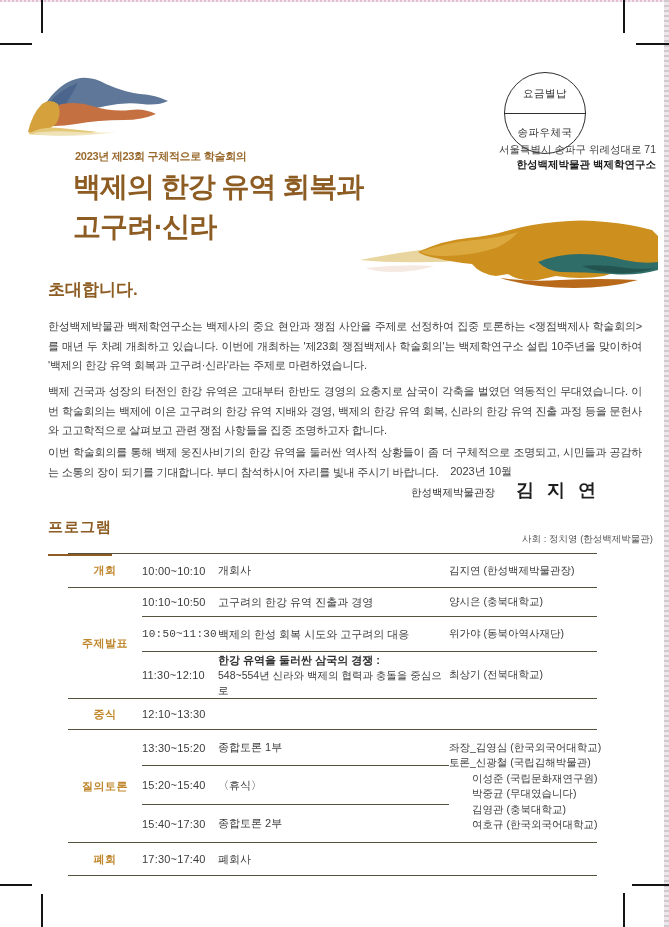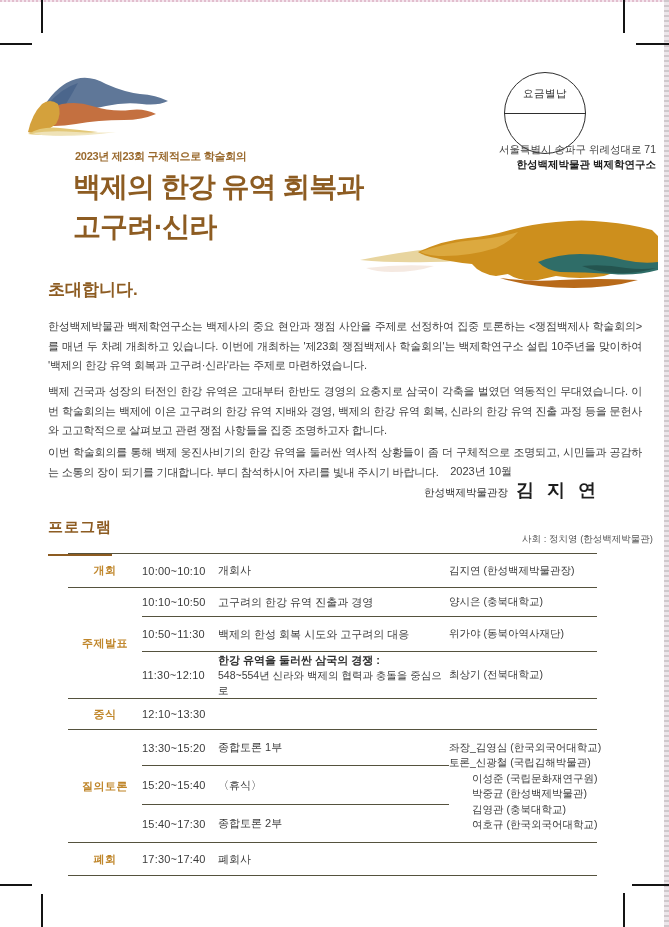--- a/index.html
+++ b/index.html
@@ -34,21 +34,21 @@
     color:#9a6a2e;letter-spacing:-0.3px;}
   .main-title{position:absolute;left:73px;top:167px;font-size:28px;line-height:40px;
     font-weight:800;color:#8d5c22;letter-spacing:-1px;}
   
   .invite-heading{position:absolute;left:48px;top:278px;font-size:17px;font-weight:800;color:#8d5c22;}
   .para{position:absolute;left:48px;width:594px;font-size:11px;line-height:19.5px;
     color:#3c3c3c;text-align:justify;letter-spacing:-0.2px;}
   .p1{top:306px;} .p2{top:371px;} .p3{top:432px;}
   .sig-date{position:absolute;right:157px;top:464px;font-size:11px;color:#3c3c3c;}
   .signature{position:absolute;right:69px;top:478px;font-size:10.5px;color:#333;
-    display:flex;align-items:baseline;gap:8px;}
+    display:flex;align-items:baseline;gap:21px;}
   .signature .name{font-size:18px;font-weight:800;color:#1e1e1e;letter-spacing:4px;}
   
   .prog-heading{position:absolute;left:48px;top:518px;font-size:15px;font-weight:800;
     color:#8d5c22;border-bottom:2px solid #8d5c22;padding-bottom:17px;letter-spacing:1px;}
   .moderator{position:absolute;right:16px;top:533px;font-size:9.5px;color:#555;}
   table.program{position:absolute;left:68px;top:553px;width:529px;border-collapse:collapse;
     table-layout:fixed;font-size:11px;color:#3b3b3b;}
   table.program col.c-cat{width:74px;} table.program col.c-time{width:76px;}
   table.program col.c-title{width:231px;} table.program col.c-spk{width:148px;}
   table.program td{vertical-align:middle;padding:0;}
@@ -58,21 +58,21 @@
   td.ttl .t-bold{font-weight:bold;color:#2e2e2e;}
   td.ttl .t-sub{font-weight:normal;font-size:10.5px;line-height:15px;color:#3b3b3b;}
   td.ttl .t-main{line-height:16px;}
   td.spk{font-size:10.5px;}
   tr.group-start td{border-top:1px solid #55523e;}
   td.sep{border-top:1px solid #55523e;}
   tr.table-end td{border-bottom:1px solid #55523e;}
   td.panel-cell{vertical-align:top;padding-top:6px;}
   .panel-line{font-size:10.5px;line-height:15.5px;color:#3b3b3b;white-space:nowrap;}
   .panel-line.indent{padding-left:23px;}
-  .h33{height:33px;} .h28{height:28px;} .h34{height:34px;} .h44{height:44px;}
+  .h33{height:33px;} .h28{height:28px;} .h34{height:34px;font-family:Liberation Mono, monospace;} .h44{height:44px;}
   .h30{height:30px;} .h35{height:35px;} .h38{height:38px;} .h37{height:37px;} .h32{height:32px;}
 </style>
 </head>
 <body>
 
 <div class="edge-top"></div>
 <div class="edge-right"></div>
 
 <div class="mark" style="left:41px;top:0;width:1.5px;height:33px;"></div>
 <div class="mark" style="left:0;top:43px;width:32px;height:1.5px;"></div>
@@ -88,20 +88,21 @@
   <path d="M20,34 Q34,18 50,13 Q44,24 38,34 Q28,38 20,34 Z" fill="#46618a" opacity="0.8"></path>
   <path d="M4,50 Q18,38 34,34 Q50,31 64,36 Q84,42 102,40 Q116,38 128,44 Q114,50 96,50 Q70,50 48,54 Q24,58 10,54 Q4,52 4,50 Z" fill="#c47040"></path>
   <path d="M0,62 Q4,44 14,34 Q22,28 30,34 Q34,44 28,54 Q18,62 8,63 Q2,63 0,62 Z" fill="#d4a13c"></path>
   <path d="M0,64 Q14,56 32,58 Q52,60 70,62 Q44,66 22,65 Q8,65 0,64 Z" fill="#e3c878"></path>
   <path d="M4,63 Q24,60 48,62 Q70,63 88,62 Q60,66 32,66 Q12,66 4,63 Z" fill="#efe4bc" opacity="0.9"></path>
 </svg>
 
 <div class="stamp">
   <div class="half top">요금별납</div>
   <div class="midline"></div>
+  <div class="half bottom">송파우체국</div>
 </div>
 
 <div class="address">
   <div class="l1">서울특별시 송파구 위례성대로 71</div>
   <div class="l2">한성백제박물관 백제학연구소</div>
 </div>
 
 <div class="event-title">2023년 제23회 구체적으로 학술회의</div>
 <div class="main-title">
   <div>백제의 한강 유역 회복과</div>
@@ -182,21 +183,21 @@
 
   <tbody>
     <tr class="group-start">
       <td class="cat" rowspan="3">질의토론</td>
       <td class="time h35">13:30~15:20</td>
       <td class="ttl">종합토론 1부</td>
       <td class="spk panel-cell" rowspan="3">
         <div class="panel-line">좌장_김영심 (한국외국어대학교)</div>
         <div class="panel-line">토론_신광철 (국립김해박물관)</div>
         <div class="panel-line indent">이성준 (국립문화재연구원)</div>
-        <div class="panel-line indent">박중균 (한성백제박물관)</div>
+        <div class="panel-line indent">박중균 (무대였습니다)</div>
         <div class="panel-line indent">김영관 (충북대학교)</div>
         <div class="panel-line indent">여호규 (한국외국어대학교)</div>
       </td>
     </tr>
     <tr>
       <td class="time sep h38">15:20~15:40</td>
       <td class="ttl sep">〈휴식〉</td>
     </tr>
     <tr>
       <td class="time sep h37">15:40~17:30</td>

